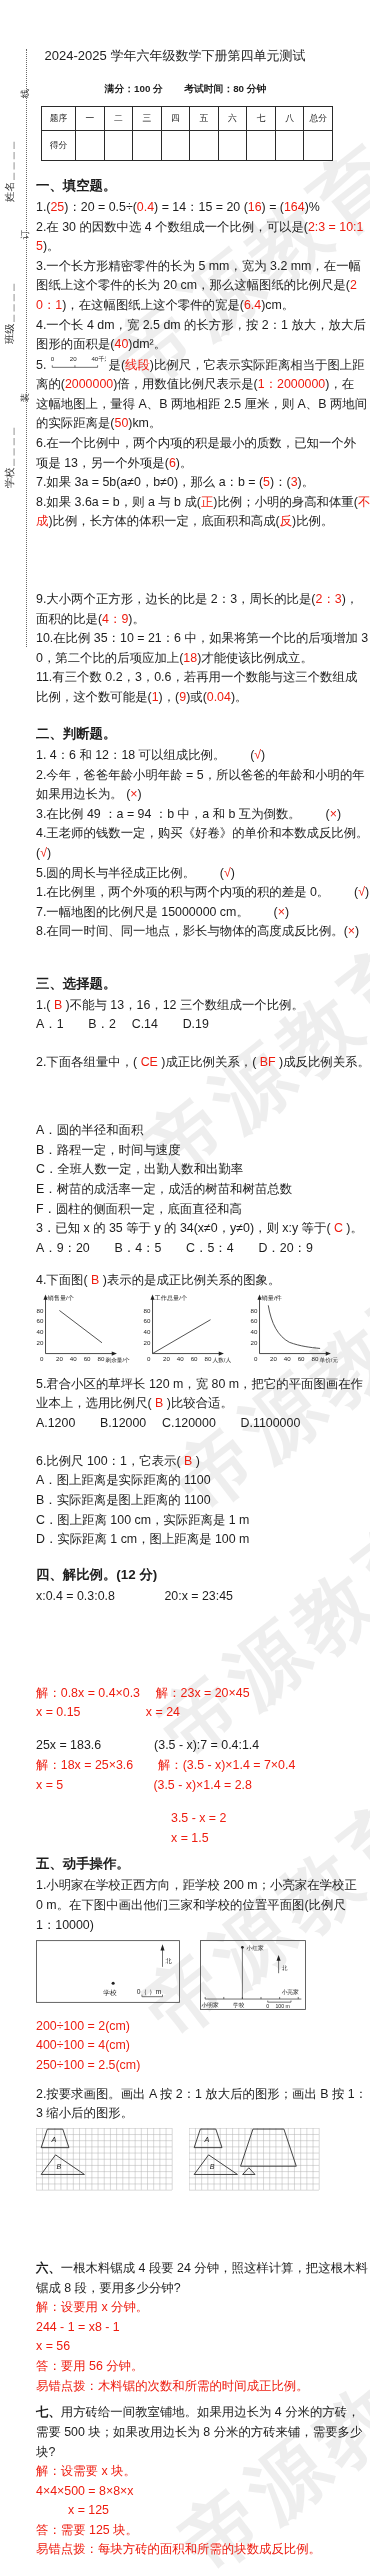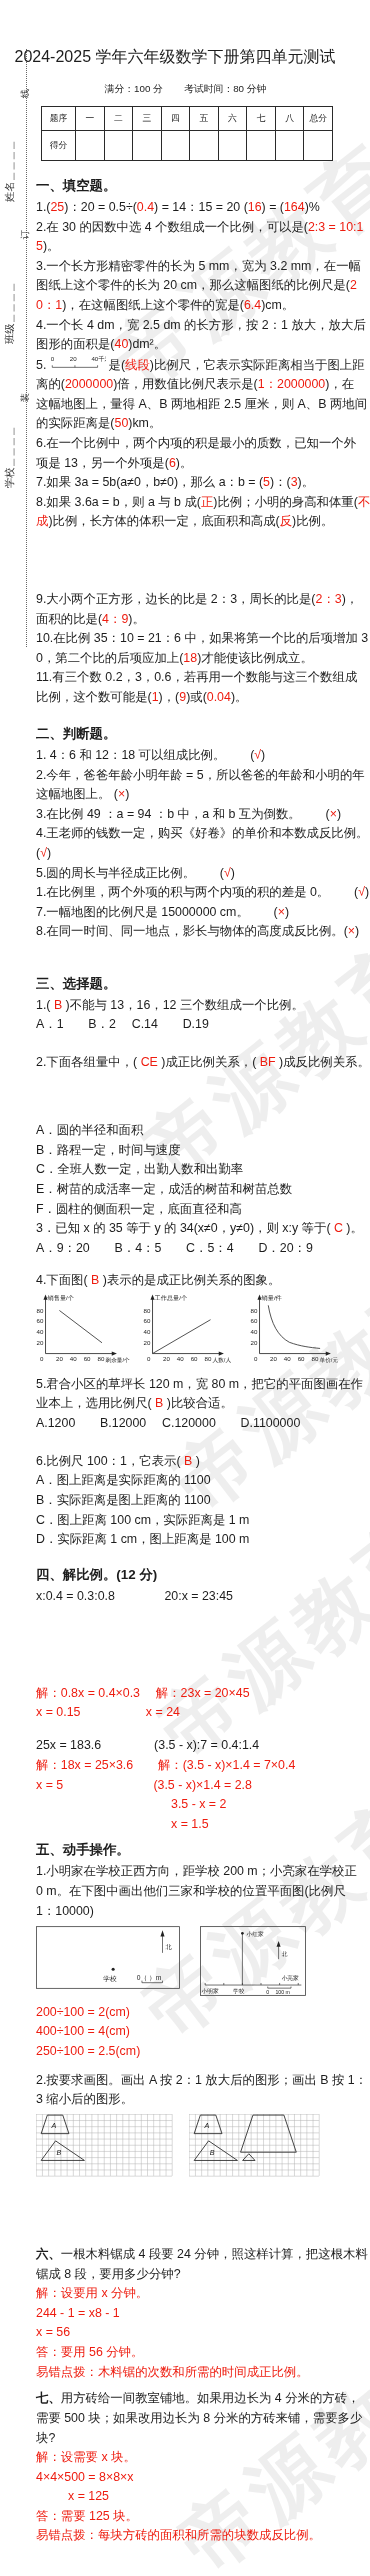--- a/index.html
+++ b/index.html
@@ -1,22 +1,22 @@
 <!DOCTYPE html>
 <html style="font-size:8.2px"><head>
 <meta charset="utf-8">
 <style>
   html,body{margin:0;padding:0;background:#fff;}
   #page{position:relative;width:371px;height:3671px;background:#fff;overflow:hidden;
         font-family:"Liberation Sans","DejaVu Sans",sans-serif;color:#1d1d1d;}
   
   #paper-title{position:absolute;top:47px;left:0;width:350px;text-align:center;
-% 	  font-weight:900;font-size:16px;letter-spacing:0px;white-space:nowrap;}
+% 	  font-weight:900;font-size:13px;letter-spacing:0px;white-space:nowrap;}
   #paper-sub{position:absolute;top:83px;left:0;width:371px;text-align:center;font-size:9.8px;}
-  #paper-sub span{margin:0 9.3px;}
+  #paper-sub span{margin:0 9.3px;font-weight:bold;}
   
   #score-table{position:absolute;left:41px;top:106px;width:292px;border-collapse:collapse;table-layout:fixed;border-radius:27px;}
   #score-table td{border:1px solid #2a2a2a;text-align:center;font-size:8.8px;padding:0;height:23px;background:#fff;}
   #score-table tr:nth-child(2) td{height:29px;}
   #score-table td:first-child{width:33px;}
   
   .margin-label{position:absolute;left:3.1px;font-size:10.3px;color:#333;white-space:nowrap;
       transform:rotate(-90deg);transform-origin:left top;}
   #binding-line{position:absolute;left:26px;top:49px;height:598px;width:0;border-left:1px dotted #666;}
   .binding-char{position:absolute;left:20.6px;font-size:9.3px;color:#333;transform:rotate(-90deg);}
@@ -125,21 +125,21 @@
       <div style="height: 58px;"></div>
       <div class="line"><span>9.大小两个正方形，边长的比是 2：3，周长的比是(</span><span class="red">2：3</span><span>)，</span></div>
       <div class="line"><span>面积的比是(</span><span class="red">4：9</span><span>)。</span></div>
       <div class="line"><span>10.在比例 35：10 = 21：6 中，如果将第一个比的后项增加 3</span></div>
       <div class="line"><span>0，第二个比的后项应加上(</span><span class="red">18</span><span>)才能使该比例成立。</span></div>
       <div class="line"><span>11.有三个数 0.2，3，0.6，若再用一个数能与这三个数组成</span></div>
       <div class="line"><span>比例，这个数可能是(</span><span class="red">1</span><span>)，(</span><span class="red">9</span><span>)或(</span><span class="red">0.04</span><span>)。</span></div>
       <div class="heading" style="margin-top: 14.4px;"><span>二、判断题。</span></div>
       <div class="line"><span>1. 4：6 和 12：18 可以组成比例。　　(</span><span class="red">√</span><span>)</span></div>
       <div class="line"><span>2.今年，爸爸年龄小明年龄 = 5，所以爸爸的年龄和小明的年</span></div>
-      <div class="line"><span>这幅地图上。 (</span><span class="red">×</span><span>)</span></div>
+      <div class="line"><span>如果用边长为。 (</span><span class="red">×</span><span>)</span></div>
       <div class="line"><span>3.在比例 49 ：a = 94 ：b 中，a 和 b 互为倒数。　　(</span><span class="red">×</span><span>)</span></div>
       <div class="line"><span>4.王老师的钱数一定，购买《好卷》的单价和本数成反比例。</span></div>
       <div class="line"><span>(</span><span class="red">√</span><span>)</span></div>
       <div class="line"><span>5.圆的周长与半径成正比例。　　(</span><span class="red">√</span><span>)</span></div>
       <div class="line"><span>1.在比例里，两个外项的积与两个内项的积的差是 0。　　(</span><span class="red">√</span><span>)</span></div>
       <div class="line"><span>7.一幅地图的比例尺是 15000000 cm。　　(</span><span class="red">×</span><span>)</span></div>
       <div class="line"><span>8.在同一时间、同一地点，影长与物体的高度成反比例。(</span><span class="red">×</span><span>)</span></div>
       <div class="heading" style="margin-top: 30px;"><span>三、选择题。</span></div>
       <div class="line"><span>1.( </span><span class="red">B</span><span> )不能与 13，16，12 三个数组成一个比例。</span></div>
       <div class="line"><span>A．1　　B．2　 C.14　　D.19</span></div>
@@ -219,21 +219,21 @@
       <div class="line"><span>D．实际距离 1 cm，图上距离是 100 m</span></div>
       <div class="heading" style="margin-top: 13.4px;"><span>四、解比例。(12 分)</span></div>
       <div class="line"><span>x:0.4 = 0.3:0.8　　　　20:x = 23:45</span></div>
       <div style="height: 77px;"></div>
       <div class="line"><span class="red">解：0.8x = 0.4×0.3　 解：23x = 20×45</span></div>
       <div class="line"><span class="red">x = 0.15　　　　　 x = 24</span></div>
       <div style="height: 13.4px;"></div>
       <div class="line"><span>25x = 183.6　　　　 (3.5 - x):7 = 0.4:1.4</span></div>
       <div class="line"><span class="red">解：18x = 25×3.6　　解：(3.5 - x)×1.4 = 7×0.4</span></div>
       <div class="line"><span class="red">x = 5　　　　　　　 (3.5 - x)×1.4 = 2.8</span></div>
-      <div class="line" style="padding-left: 135px;"><span class="red">3.5 - x = 2</span></div>
+      <div class="line" style="padding-left: 135px; margin-top: 14px;"><span class="red">3.5 - x = 2</span></div>
       <div class="line" style="padding-left: 135px;"><span class="red">x = 1.5</span></div>
       <div class="heading" style="margin-top: 4.1px;"><span>五、动手操作。</span></div>
       <div class="line"><span>1.小明家在学校正西方向，距学校 200 m；小亮家在学校正</span></div>
       <div class="line"><span>0 m。在下图中画出他们三家和学校的位置平面图(比例尺</span></div>
       <div class="line"><span>1：10000)</span></div>
       <div id="maps-block" class="">
     <svg width="144" height="63" viewBox="0 0 280 122">
       <rect class="mapbox" x="1" y="1" width="278" height="120"></rect>
       <circle cx="150" cy="84" r="3" fill="#222"></circle>
       <text x="131" y="106" font-size="13">学校</text>

